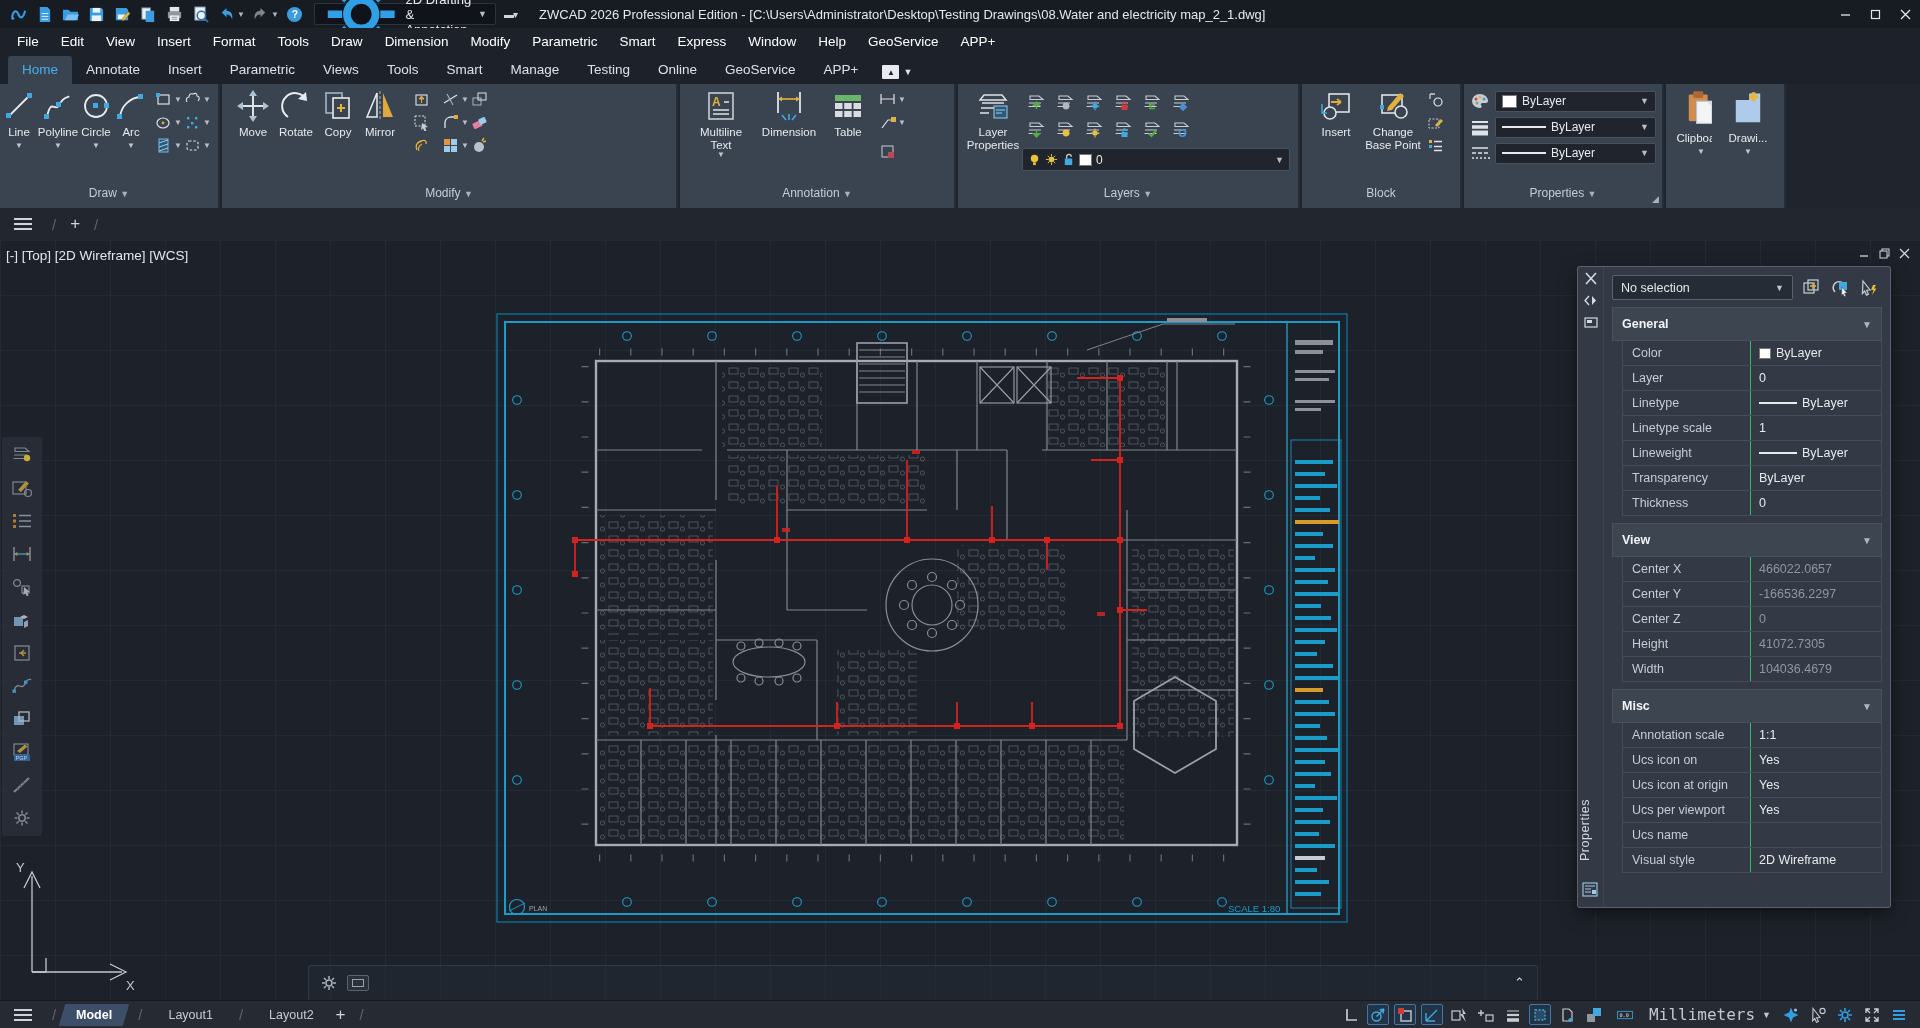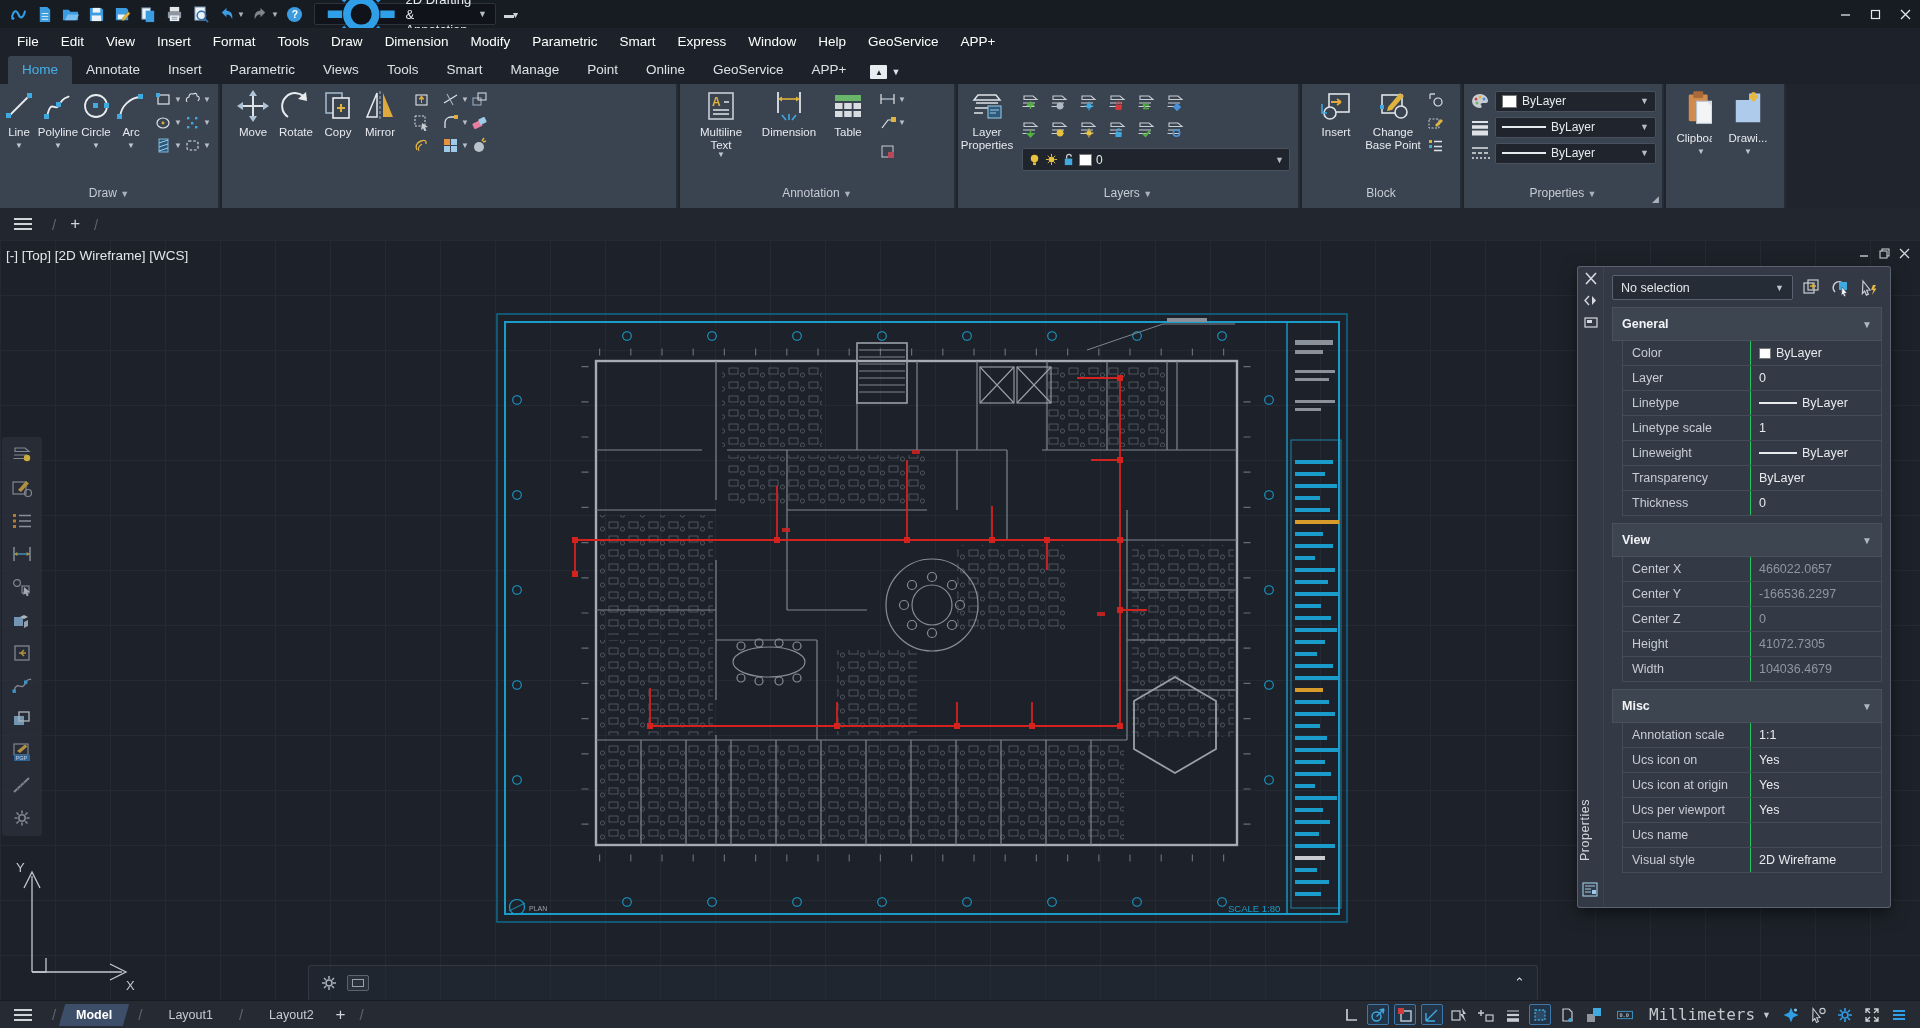--- a/index.html
+++ b/index.html
@@ -237,20 +237,21 @@
       </div>
     <div id="workspace-combo">
       <svg viewBox="0 0 16 16">
           <circle cx="8" cy="8" r="3" fill="none" stroke="#2f9fe8" stroke-width="1.6"></circle>
           <path d="M8,1V4M8,12V15M1,8H4M12,8H15M3,3l2,2M13,3l-2,2M3,13l2-2M13,13l-2-2" stroke="#2f9fe8" stroke-width="1.6"></path>
         </svg>
       <span>2D Drafting &amp; Annotation</span>
       <span class="car">▼</span>
     </div>
     <div id="qat-collapse">▬▾</div>
+    <div id="title-text">ZWCAD 2026 Professional Edition - [C:\Users\Administrator\Desktop\Testing Drawings\08.Water and electricity map_2_1.dwg]</div>
     <div id="win-controls">
       <div class="wbtn">
           <svg viewBox="0 0 11 11">
             <line x1="1" y1="6" x2="10" y2="6" stroke="#e4e8ed" stroke-width="1.3"></line>
           </svg>
         </div>
       <div class="wbtn">
           <svg viewBox="0 0 11 11">
             <rect x="1.5" y="1.5" width="8" height="8" fill="none" stroke="#e4e8ed" stroke-width="1.2"></rect>
           </svg>
@@ -285,21 +286,21 @@
   <div id="ribbontabs">
     <div id="rtabs" style="display:flex;">
         <span class="rtab active">Home</span>
         <span class="rtab">Annotate</span>
         <span class="rtab">Insert</span>
         <span class="rtab">Parametric</span>
         <span class="rtab">Views</span>
         <span class="rtab">Tools</span>
         <span class="rtab">Smart</span>
         <span class="rtab">Manage</span>
-        <span class="rtab">Point</span>
+        <span class="rtab">Testing</span>
         <span class="rtab">Online</span>
         <span class="rtab">GeoService</span>
         <span class="rtab">APP+</span>
       </div>
     <div id="ribbon-toggle">
       <span class="tgA">▲</span>
       <span class="tgB">▼</span>
     </div>
   </div>
 
@@ -499,20 +500,21 @@
             <span class="sic16">
                 <svg viewBox="0 0 17 17">
                   <circle cx="8" cy="10" r="5" fill="#b9c1ca"></circle>
                   <path d="M11,4 l2,-3 M12,5 l3,-1" stroke="#e0b23e" stroke-width="1.4"></path>
                 </svg>
               </span>
               <span class="scar"> </span>
           </div>
         </div>
       </div>
+      <div class="panel-footer"><span>Modify</span> <span class="car">▼</span></div>
     </section>
 
     <section class="panel" style="left:680px;width:276px;">
       <div class="pbody" style="padding-left:8px">
         <div class="bigbtn" style="width:66px">
           <svg class="big" viewBox="0 0 34 34">
               <rect x="5" y="4" width="24" height="26" fill="none" stroke="#c9ced4" stroke-width="1.6"></rect>
               <text x="8" y="17" font-size="12" font-weight="bold" fill="#e0b23e" font-family="Liberation Sans, sans-serif">A</text>
               <path d="M9,21 h16 M9,25 h16 M20,13 h5" stroke="#dfe3e8" stroke-width="1.6"></path>
             </svg>
@@ -569,21 +571,21 @@
                 </svg>
               </span>
               <span class="scar"> </span>
           </div>
         </div>
       </div>
       <div class="panel-footer"><span>Annotation</span> <span class="car">▼</span></div>
     </section>
 
     <section class="panel" style="left:958px;width:342px;">
-      <div class="pbody" style="padding-left:0">
+      <div class="pbody" style="padding-left:6px">
         <div class="bigbtn" style="width:58px">
           <svg class="big" viewBox="0 0 34 34">
               <path d="M8,6 h18 l4,5 h-26 z M6,14 h22 M5,19 h14 M4,24 h9" fill="none" stroke="#dfe3e8" stroke-width="1.5"></path>
               <rect x="18" y="17" width="13" height="12" fill="#2d5a7a" stroke="#9ecbe8"></rect>
               <path d="M20,21 h9 M20,24 h6" stroke="#9ecbe8"></path>
             </svg>
           <span class="lbl">Layer Properties</span>
         </div>
         <div id="layer-tools">
             <div class="ltool">

